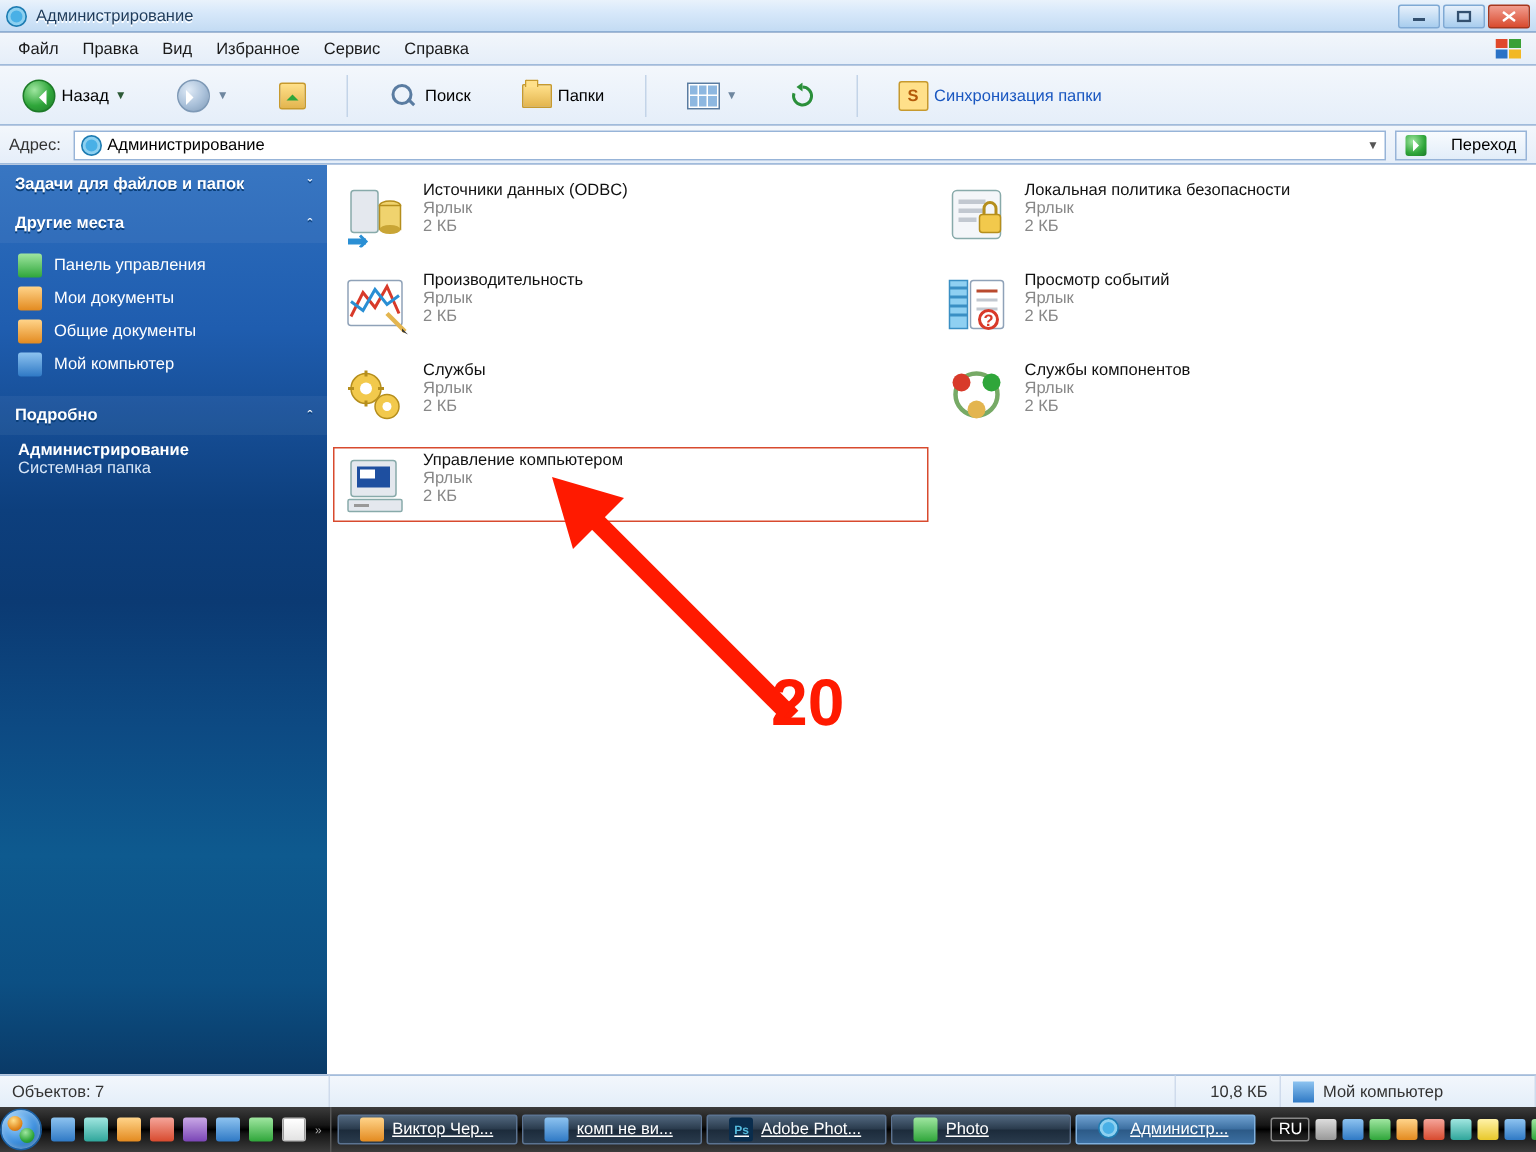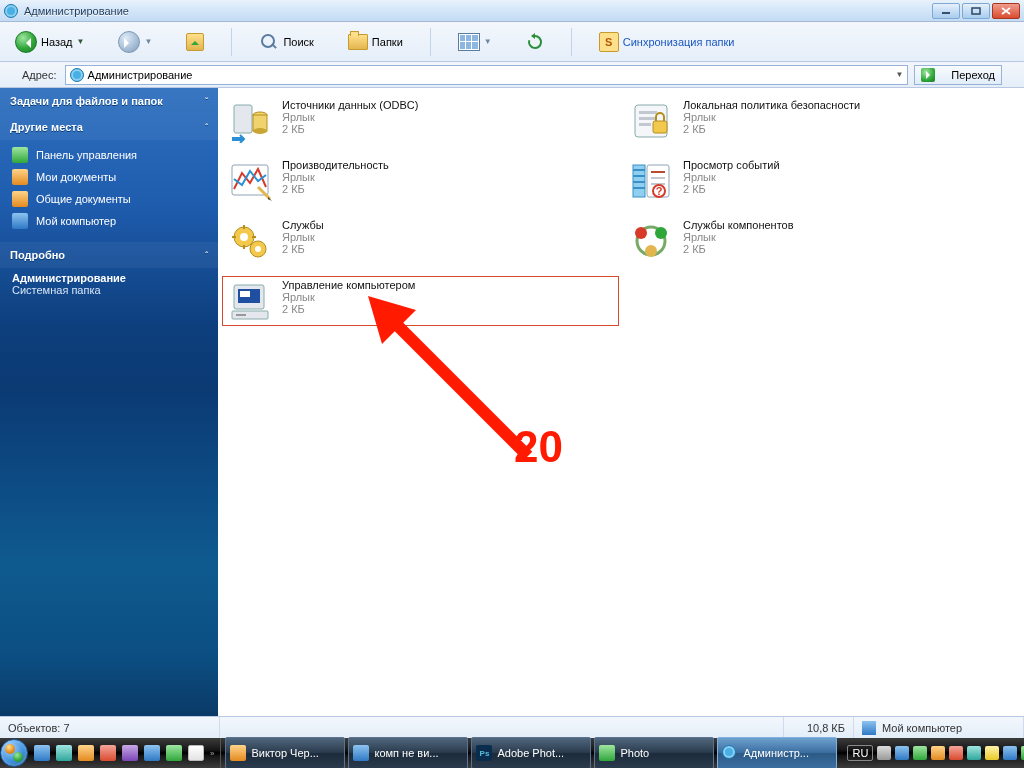--- a/index.html
+++ b/index.html
@@ -37,21 +37,21 @@
 .tbtn .ico { width:22px; height:22px; display:inline-block; }
 .back-ico { border-radius:50%; background: radial-gradient(circle at 35% 30%, #9fe6a0, #2fa63a 55%, #1d7a28); border:1px solid #1d7a28; position:relative; }
 .back-ico::after { content:''; position:absolute; left:5px; top:6px; border:5px solid transparent; border-right-color:#fff; }
 .fwd-ico { border-radius:50%; background: radial-gradient(circle at 35% 30%, #dfeaf6, #a9c0d9 55%, #7e99b6); border:1px solid #7e99b6; position:relative; }
 .fwd-ico::after { content:''; position:absolute; right:5px; top:6px; border:5px solid transparent; border-left-color:#fff; }
 .tsep { width:1px; height:28px; background:#c3d4e8; }
 .chev { font-size:8px; color:#2d5a36; }
 
 
 .addressbar {
-  height: 26px; display:flex; align-items:center; gap:6px; padding: 2px 22px;
+  height: 26px; display:flex; align-items:center; gap:6px; padding: 2px 6px;
   background: linear-gradient(#f3f7fc,#e5eef9); border-bottom:1px solid #b7c8e0;
 }
 .address-label { color:#333; margin-right:2px; }
 .address-field {
   flex:1; height:20px; background:#fff; border:1px solid #97b4d8;
   display:flex; align-items:center; padding:0 4px; gap:4px;
 }
 .address-field .dd { margin-left:auto; font-size:8px; color:#555; }
 .go-btn {
   height:20px; display:flex; align-items:center; gap:16px; padding:0 6px;
@@ -120,23 +120,24 @@
   position: relative; box-shadow: inset 0 0 4px rgba(255,255,255,0.5);
 }
 .orb::before{content:'';position:absolute;left:4px;top:4px;width:10px;height:10px;border-radius:50%;
   background:radial-gradient(circle at 40% 30%, #ffe08a, #e38a1f 60%, #b35a0a);}
 .orb::after{content:'';position:absolute;right:4px;bottom:4px;width:10px;height:10px;border-radius:50%;
   background:radial-gradient(circle at 40% 30%, #9fe6a0, #2fa63a 60%, #1d7a28);}
 .ql { display:flex; align-items:center; gap:6px; padding:0 6px; border-right:1px solid #555; }
 .ql .qi { width:16px; height:16px; display:inline-block; border-radius:2px; }
 .tasks { display:flex; align-items:center; gap:3px; padding:2px 4px; flex:1; }
 .task-btn {
-  height:32px; min-width:120px; display:flex; align-items:center; gap:5px; padding:0 4px;
+  height:20px; min-width:120px; display:flex; align-items:center; gap:5px; padding:0 14px;
   border:1px solid #5b7391; border-radius:2px; color:#fff;
   background:linear-gradient(#51677e,#2a3b4d 48%, #1c2b3b 52%, #2a3b4d);
+  text-decoration:underline;
 }
 .task-btn.active {
   background:linear-gradient(#6ea0cf,#3c6fa1 48%, #2c5a87 52%, #3c6fa1);
   border-color:#7fb0de;
 }
 .task-btn .ti { width:16px; height:16px; flex:none; display:inline-block; border-radius:2px; }
 .tray { display:flex; align-items:center; gap:4px; padding:0 6px; color:#fff; }
 .lang { border:1px solid #888; padding:0 4px; height:16px; display:flex; align-items:center; border-radius:2px; }
 .tray-ico { width:14px; height:14px; display:inline-block; border-radius:2px; }
 
@@ -184,20 +185,36 @@
           </svg>
         </div>
       <div class="win-btn win-close">
           <svg width="10" height="8">
             <path d="M1 1 L9 7 M9 1 L1 7" stroke="#fff" stroke-width="1.6"></path>
           </svg>
         </div>
     </div>
   </div>
 
+  <div class="menubar">
+    <span class="menu-item">Файл</span>
+    <span class="menu-item">Правка</span>
+    <span class="menu-item">Вид</span>
+    <span class="menu-item">Избранное</span>
+    <span class="menu-item">Сервис</span>
+    <span class="menu-item">Справка</span>
+    <span class="flag">
+      <svg width="18" height="14" viewBox="0 0 18 14">
+          <rect x="0" y="0" width="8" height="6" fill="#e0492a"></rect>
+          <rect x="9" y="0" width="8" height="6" fill="#3aa035"></rect>
+          <rect x="0" y="7" width="8" height="6" fill="#2a72c6"></rect>
+          <rect x="9" y="7" width="8" height="6" fill="#f2b824"></rect>
+        </svg>
+    </span>
+  </div>
 
   <div class="toolbar">
     <div class="tbtn">
       <span class="ico back-ico"></span>
       <span>Назад</span>
       <span class="chev">▼</span>
     </div>
     <div class="tbtn">
       <span class="ico fwd-ico"></span>
       <span class="chev" style="color:#6f879f;">▼</span>

